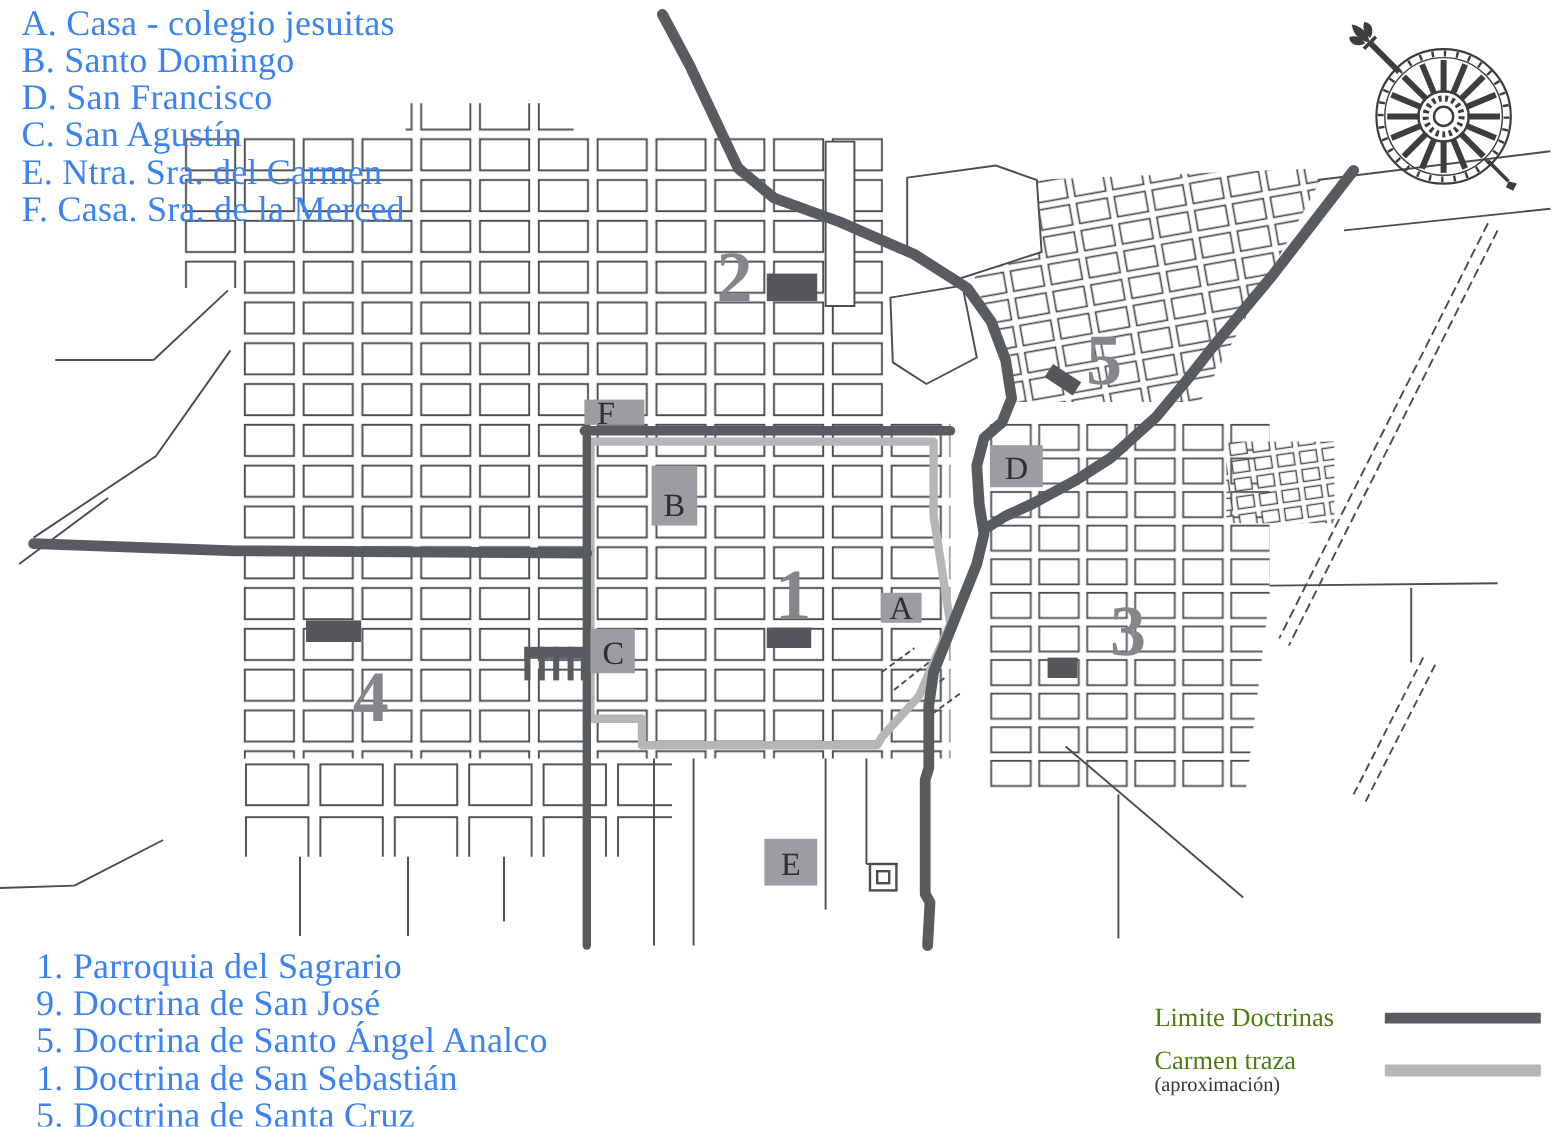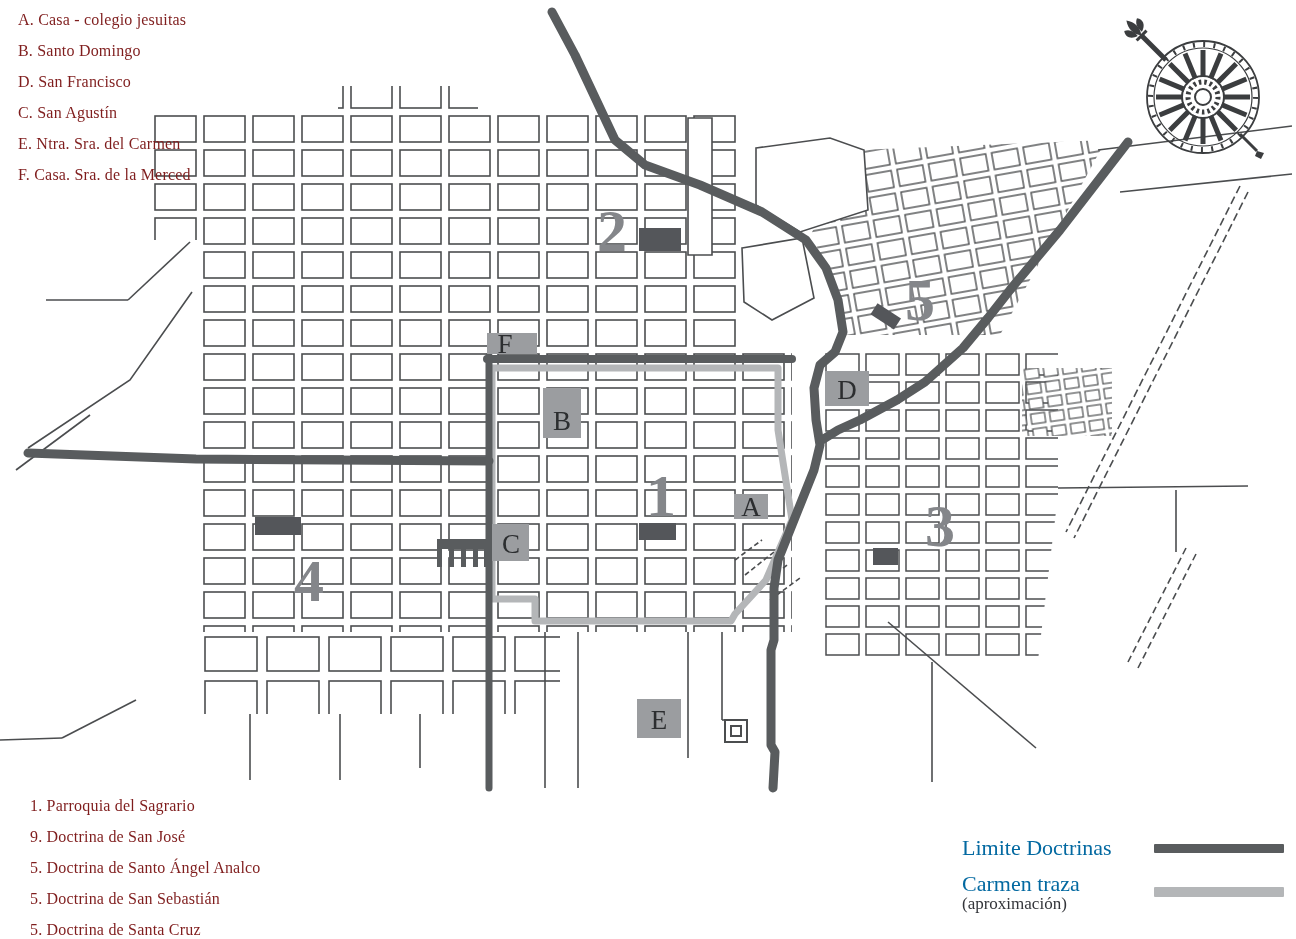--- a/index.html
+++ b/index.html
@@ -1,24 +1,24 @@
 <!DOCTYPE html>
 <html><head>
 <meta charset="utf-8">
 <style>
   html,body{margin:0;padding:0;background:#ffffff;}
   .stage{position:relative;width:1296px;height:939px;background:#ffffff;overflow:hidden;
          font-family:"Liberation Serif", serif;color:#2e3032;}
   .stage svg{position:absolute;left:0;top:0;}
-  .legend{position:absolute;font-size:16px;line-height:31px;color:#7f1d1d;letter-spacing:.2px;}
+  .legend{position:absolute;font-size:30px;line-height:31px;color:#3b82f6;letter-spacing:.2px;}
   .legend-churches{left:18px;top:4px;}
   .legend-doctrinas{left:30px;top:790px;}
   .legend-lines{position:absolute;left:962px;top:836px;width:322px;}
   .legend-lines .row{display:flex;align-items:center;justify-content:space-between;margin-bottom:12px;}
-  .legend-lines .lbl{font-size:22px;line-height:24px;color:#0369a1;}
+  .legend-lines .lbl{font-size:22px;line-height:24px;color:#4d7c0f;}
   .legend-lines .sub{font-size:17px;line-height:16px;color:#33353a;}
   .swatch{display:inline-block;width:130px;height:9px;border-radius:1px;}
   .swatch.dark{background:#595c5e;}
   .swatch.light{background:#b4b6b8;height:10px;}
   .street{stroke:#4b4d4f;stroke-width:1.6;fill:none;}
   .whiteblock{fill:#ffffff;stroke:#4b4d4f;stroke-width:1.6;}
   .limite{stroke:#595c5e;fill:none;stroke-linejoin:round;stroke-linecap:round;}
   .traza{stroke:#b4b6b8;stroke-width:7;fill:none;stroke-linejoin:round;stroke-linecap:round;}
   .sq{fill:#9b9da0;}
   .sqletter{font-family:"Liberation Serif",serif;font-size:27px;fill:#2c2e30;text-anchor:middle;}
@@ -197,21 +197,21 @@
     <div>D. San Francisco</div>
     <div>C. San Agustín</div>
     <div>E. Ntra. Sra. del Carmen</div>
     <div>F. Casa. Sra. de la Merced</div>
   </div>
 
   <div class="legend legend-doctrinas">
     <div>1. Parroquia del Sagrario</div>
     <div>9. Doctrina de San José</div>
     <div>5. Doctrina de Santo Ángel Analco</div>
-    <div>5. Doctrina de San Sebastián</div>
+    <div>1. Doctrina de San Sebastián</div>
     <div>5. Doctrina de Santa Cruz</div>
   </div>
 
   <div class="legend-lines">
     <div class="row">
       <span class="lbl">Limite Doctrinas</span>
       <span class="swatch dark"></span>
     </div>
     <div class="row">
       <span>

